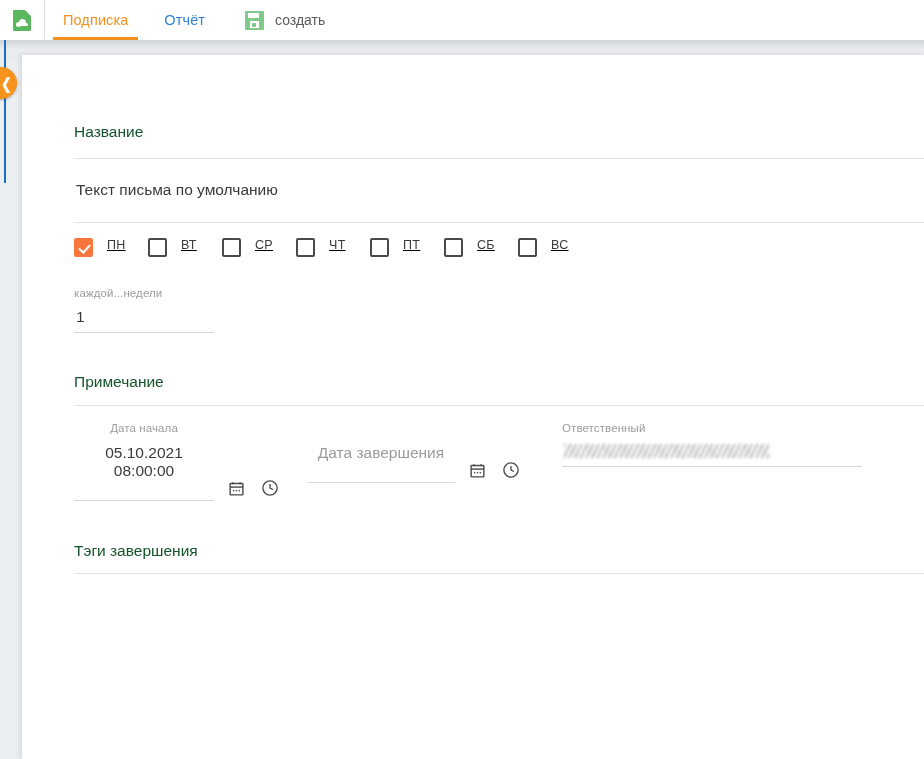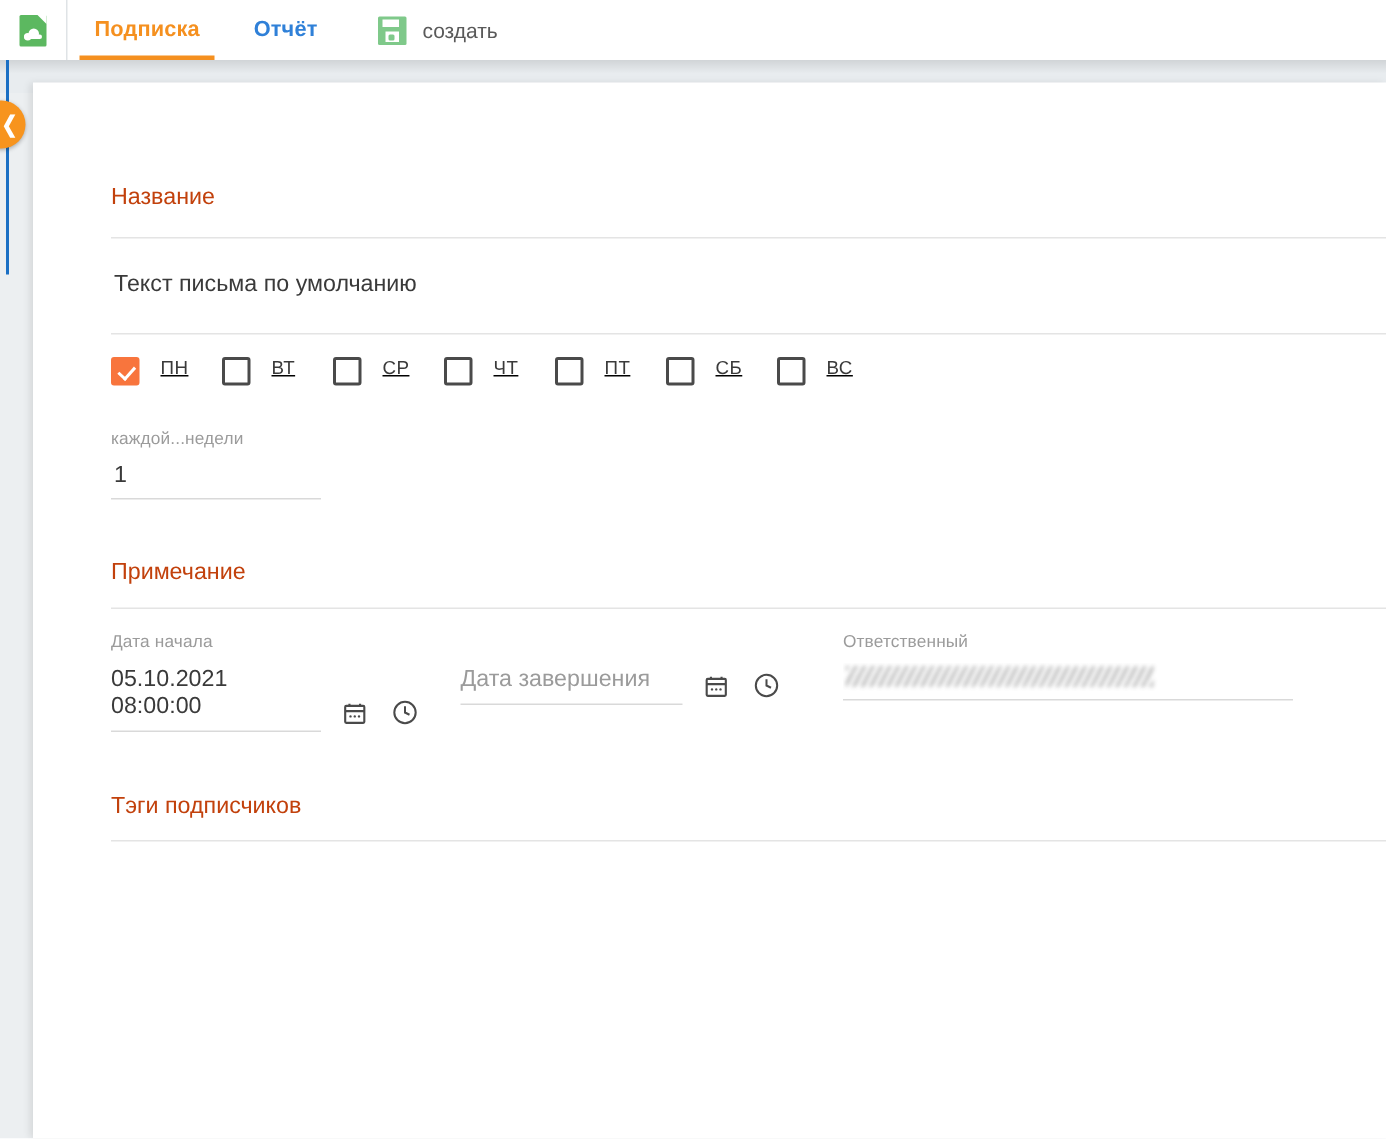--- a/index.html
+++ b/index.html
@@ -99,21 +99,21 @@
     height: 40px;
   }
 
   .htab {
     height: 40px;
     box-sizing: border-box;
     padding: 0 18px;
     display: flex;
     align-items: center;
     font-size: 14.5px;
-    font-weight: bold;
+    font-weight: normal;
     color: #2f80d8;
     cursor: pointer;
     letter-spacing: 0.1px;
     position: relative;
   }
   .htab.active {
     color: #f5901f;
   }
   .htab.active::after {
     content: "";
@@ -248,21 +248,21 @@
   }
 
   .field-placeholder-only {
     height: 54px;
     display: flex;
     align-items: center;
   }
 
   .ph {
     font-size: 15.5px;
-    color: #c2410c;
+    color: #14532d;
   }
 
   .field-label {
     font-size: 11.5px;
     color: #9b9b9b;
     letter-spacing: 0.1px;
   }
 
   .field-value {
     font-size: 15.5px;
@@ -385,21 +385,22 @@
     align-items: flex-start;
     width: 860px;
   }
   .date-group {
     display: flex;
     align-items: flex-end;
   }
   .date-input {
     width: 140px;
     border-bottom: 1px solid #d9d9d9;
-    padding-bottom: 7px;
+    padding-bottom: 20px;
+    text-align: center;
   }
   .date-input.wide {
     width: 148px;
   }
   .date-input .field-value {
     margin-top: 10px;
   }
   .date-input .field-value.placeholder {
     color: #9b9b9b;
   }
@@ -607,18 +608,18 @@
         <div class="resp-group">
           <div class="field-label">Ответственный</div>
           <div class="resp-value">
             <span class="blurred"></span>
           </div>
         </div>
       </div>
 
 
       <div class="sub-field">
-        <span class="ph">Тэги подписчиков</span>
+        <span class="ph">Тэги завершения</span>
       </div>
 
     </div>
   </div>
 </div>
 
 </body></html>

